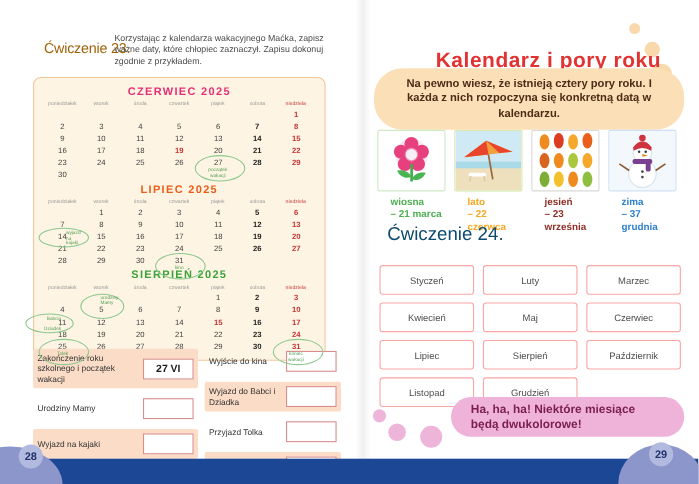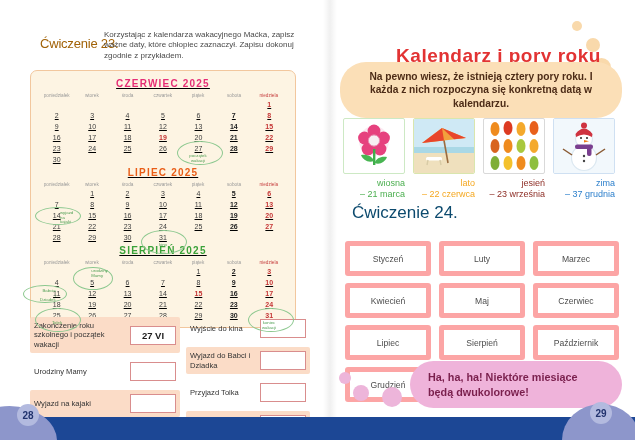--- a/index.html
+++ b/index.html
@@ -11,21 +11,21 @@
   .page.right{left:330px;width:305px;}
   .spine{position:absolute;left:323px;top:0;width:14px;height:417px;
          background:linear-gradient(90deg,rgba(0,0,0,0) 0%,rgba(0,0,0,0.06) 50%,rgba(0,0,0,0) 100%);}
 
   
   .ex-head{position:absolute;font-size:13px;color:#a16207;letter-spacing:-0.2px;font-weight:500;}
   .ex-instr{position:absolute;font-size:8px;color:#4a4a4a;line-height:1.3;}
 
   
   .calendar{position:absolute;left:30px;top:70px;width:266px;box-sizing:border-box;
-            background:#fdf4e3;border:1.5px solid #f2c79e;border-radius:7px;padding:5px 8px 6px;text-decoration:underline;}
+            background:#fdf4e3;border:1.5px solid #f2c79e;border-radius:7px;padding:5px 8px 6px;}
   .month-title{text-align:center;font-weight:bold;font-size:10px;letter-spacing:1.2px;margin:2px 0 1px;}
   table.month{width:100%;border-collapse:collapse;table-layout:fixed;}
   table.month td{text-align:center;font-size:7px;color:#3d3d3d;height:11px;padding:0;position:relative;}
   table.month tr.dayhead td{height:9px;}
   tr.dayhead span{display:inline-block;font-size:6px;transform:scale(0.78);color:#9a9a9a;white-space:nowrap;}
   tr.dayhead span.sun{color:#c64040;}
   td.sat .daynum{font-weight:bold;color:#222;}
   td.red .daynum{color:#c43434;font-weight:bold;}
   .ring{position:absolute;border:1.2px solid #8cc88f;border-radius:50%;z-index:2;pointer-events:none;}
   .ring-below{left:-4px;top:-2px;width:44px;height:22px;}
@@ -54,29 +54,29 @@
   .pinkdot{background:#edb5da;}
   .rp-title{position:absolute;left:0;top:29px;width:100%;text-align:center;margin:16px;
             font-size:19px;font-weight:bold;color:#e23333;letter-spacing:0.5px;}
   .intro{position:absolute;left:10px;top:62px;width:282px;box-sizing:border-box;border-radius:26px;
          background:#fbdfb7;color:#4d2c17;font-weight:bold;font-size:10.2px;line-height:1.32;
          text-align:center;padding:8px 14px;}
   .seasons{position:absolute;left:13px;top:118px;display:flex;gap:8px;}
   .season-card{width:62px;}
   .season-img{width:60px;height:54px;border:1.5px solid #ccc;border-radius:2px;background:#fff;
               display:flex;align-items:center;justify-content:center;overflow:hidden;}
-  .season-label{margin-top:4px;text-align:right;font-weight:normal;font-size:9px;line-height:1.25;}
+  .season-label{margin-top:4px;text-align:left;font-weight:bold;font-size:9px;line-height:1.25;margin-left:12px;}
   .season-label span{display:block;}
   .ex-head24{position:absolute;left:22px;top:203px;font-size:17px;color:#0c4a6e;}
   .ex-instr24{position:absolute;left:92px;top:198px;width:202px;font-size:7.3px;color:#4a4a4a;line-height:1.3;}
   .months-grid{position:absolute;left:15px;top:241px;display:grid;
                grid-template-columns:repeat(3,86px);gap:7px 8px;}
-  .month-tile{height:25px;background:#fff;border:5px solid #fca5a5;border-radius:3px;
+  .month-tile{height:25px;background:#fff;border:1px solid #fca5a5;border-radius:3px;
               display:flex;align-items:center;justify-content:center;font-size:8.6px;color:#4d4d4d;}
-  .bubble{position:absolute;left:80px;top:361px;width:212px;box-sizing:border-box;height:47px;
+  .bubble{position:absolute;left:80px;top:361px;width:212px;box-sizing:border-box;height:36px;
           background:#efb3da;border-radius:26px;color:#7a1f4d;font-weight:bold;font-size:10.8px;
           line-height:1.3;display:flex;align-items:center;padding:0 18px;}
 
   
   .bottom-bar{position:absolute;left:0;top:417px;width:635px;height:23px;background:#1c4795;z-index:1;}
   .lav{position:absolute;background:#8d96cb;border-radius:50%;z-index:2;}
   .lav-left{left:-38px;top:406px;width:95px;height:70px;}
   .lav-right{left:562px;top:404px;width:78px;height:72px;}
   .page-badge{position:absolute;width:22px;height:22px;border-radius:50%;background:#b3badf;
               color:#22336e;font-weight:bold;font-size:10px;display:flex;align-items:center;
@@ -434,22 +434,22 @@
     <div class="months-grid" id="months-grid">
         <div class="month-tile">Styczeń</div>
         <div class="month-tile">Luty</div>
         <div class="month-tile">Marzec</div>
         <div class="month-tile">Kwiecień</div>
         <div class="month-tile">Maj</div>
         <div class="month-tile">Czerwiec</div>
         <div class="month-tile">Lipiec</div>
         <div class="month-tile">Sierpień</div>
         <div class="month-tile">Październik</div>
+        <div class="month-tile">Listopad</div>
         <div class="month-tile">Grudzień</div>
-        <div class="month-tile">Listopad</div>
       </div>
 
     <div class="dot pinkdot" style="left:9px;top:372px;width:12px;height:12px;"></div>
     <div class="dot pinkdot" style="left:23px;top:385px;width:16px;height:16px;"></div>
     <div class="dot pinkdot" style="left:52px;top:387px;width:20px;height:20px;"></div>
     <div class="bubble">Ha, ha, ha! Niektóre miesiące będą dwukolorowe!</div>
   </div>
 
   <div class="spine"></div>
 

